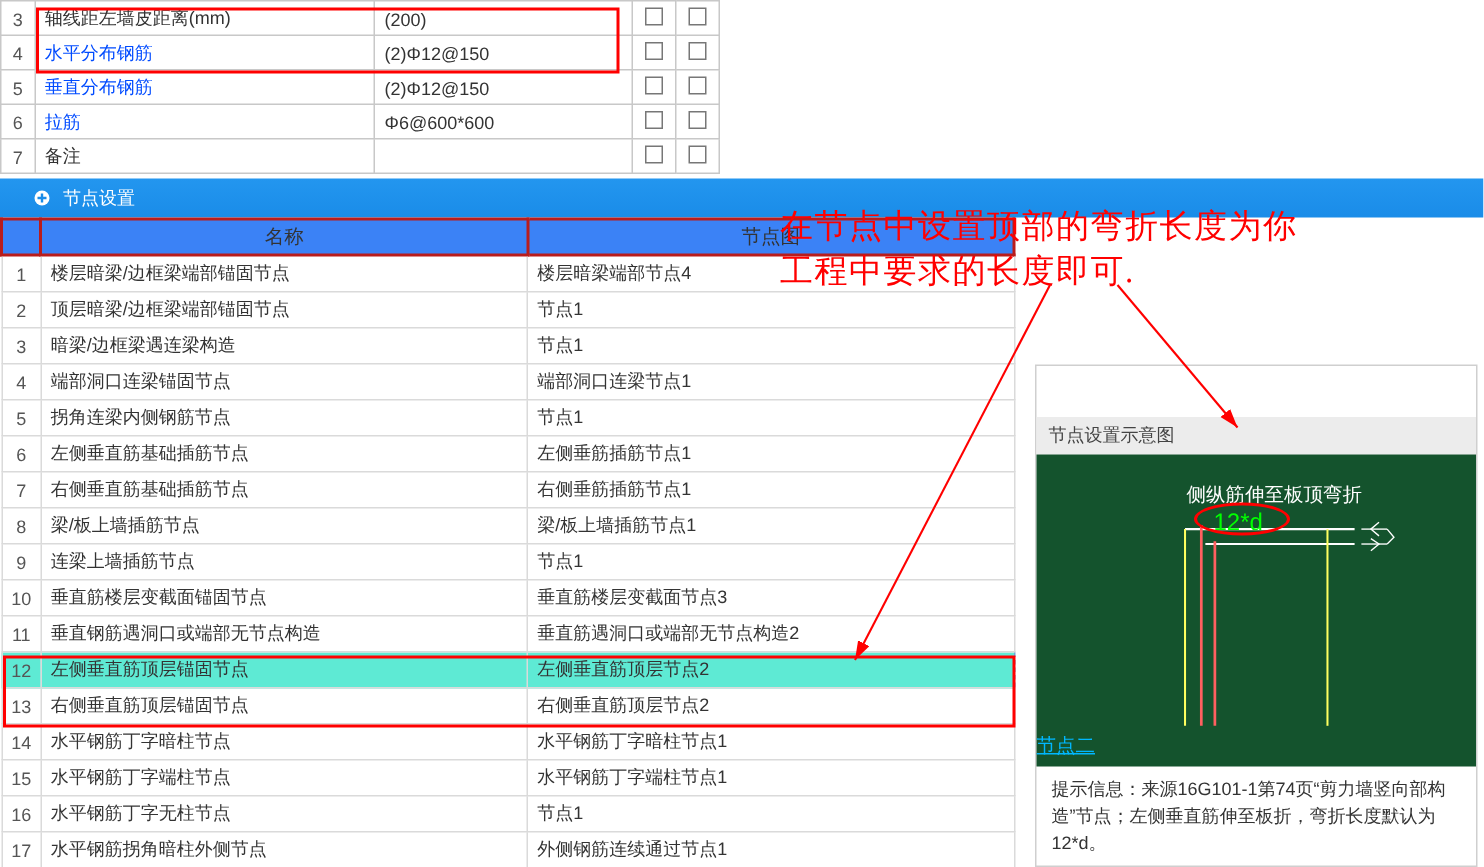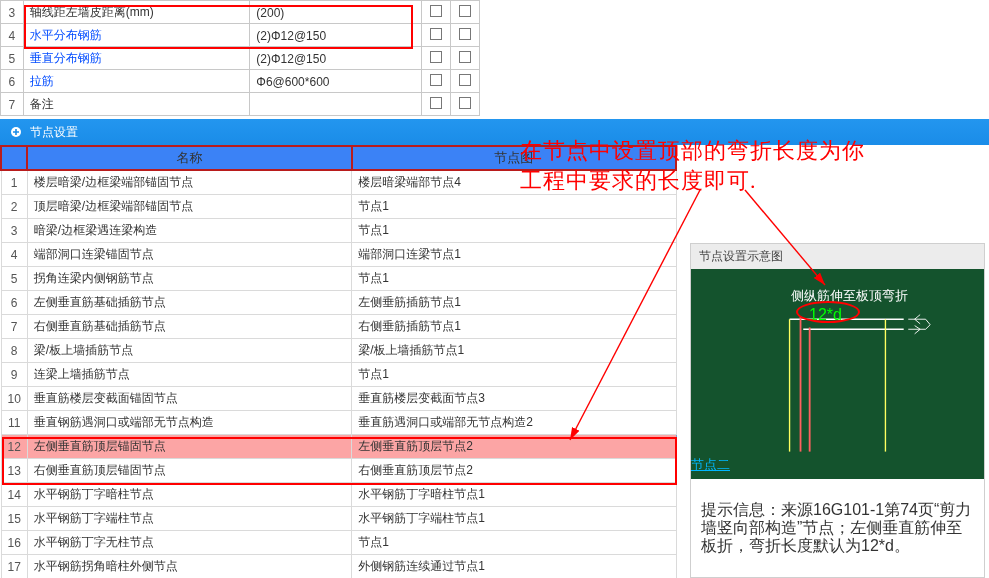--- a/index.html
+++ b/index.html
@@ -13,45 +13,45 @@
     #top-table td:nth-child(3) { width:165px; }
     #top-table td:nth-child(4) { width:28px; text-align:center; }
     #top-table td:nth-child(5) { width:28px; text-align:center; }
     .chk { display:inline-block; width:12px; height:12px; border:1px solid #777; background:#fff; }
     .lnk { color:#004bff; }
     .redbox { position:absolute; border:2px solid #ff0000; pointer-events:none; }
     #red1 { top:5px; left:24px; width:389px; height:44px; }
     
     
     #panel { position:absolute; top:118px; left:0; width:989px; height:460px; border-top:1px solid #fff; }
-    #titlebar { height:26px; background:linear-gradient(#2396ef,#1a8ce8); color:#fff; display:flex; align-items:center; padding-left:8px; }
+    #titlebar { height:26px; background:linear-gradient(#2396ef,#1a8ce8); color:#fff; display:flex; align-items:center; padding-left:20px; }
     #titlebar .pin { display:flex; align-items:center; justify-content:center; width:16px; height:16px; margin-right:6px; }
     #titlebar .pin svg { width:12px; height:12px; }
     
     #node-table { border-collapse:collapse; width:677px; float:left; color:#333; }
     #node-table th { background:#3b82f6; border:2px solid #b91c1c; padding:1px 6px; font-weight:normal; height:24px; font-size:13px; }
     #node-table td { border:1px solid #dadada; padding:3px 6px; height:23px; }
     #node-table tr > :first-child { width:21px; text-align:center; color:#555; }
     #node-table tr > :nth-child(2) { width:328px; }
     #node-table tr > :nth-child(3) { width:328px; }
-    #node-table tbody tr.sel td { background:#fca5a5; }
+    #node-table tbody tr.sel td { background:#5eead4; }
     #node-table tbody tr.sel td:nth-child(3){ border:1px dashed #6fa3d9; }
     
     #red2 { top:437px; left:2px; width:675px; height:48px; }
     
     
     #right-panel { position:absolute; top:243px; left:690px; width:295px; height:335px; border:1px solid #cfcfcf; display:flex; flex-direction:column; }
-    #right-panel .hdr { background:#ececec; padding:4px 8px; font-size:12px; color:#444; }
+    #right-panel .hdr { background:#ececec; padding:4px 8px; font-size:12px; color:#444;margin-top:34px; }
     #preview { background:#14532d; flex:1; position:relative; overflow:hidden; color:#fff; }
     #preview .toptxt { position:absolute; top:18px; left:100px; color:#fff; font-size:13px; }
     #preview .dim { position:absolute; top:37px; left:118px; color:#00ff00; font-size:16px; }
     #preview svg.draw { position:absolute; top:0; left:0; width:100%; height:100%; }
     #preview .btmlink { position:absolute; bottom:5px; left:0; width:100%; color:#00b7ff; text-decoration:underline; font-size:13px; }
     .ellipse { position:absolute; top:32px; left:105px; width:64px; height:22px; border:2px solid #ff0000; border-radius:50%; }
-    #tip { padding:22px 10px; font-size:16px; color:#333; line-height:18px; }
+    #tip { padding:6px 10px; font-size:12px; color:#333; line-height:18px; }
     
     
     #anno-text { position:absolute; top:136px; left:520px; color:#ff0000; font-family:KaiTi,"STKaiti",serif; font-size:22px; letter-spacing:1px; pointer-events:none; }
     svg#arrows { position:absolute; top:0; left:0; width:989px; height:578px; pointer-events:none; }
   </style>
 </head>
 <body>
 
 <table id="top-table">
   <tbody id="top-tbody">

